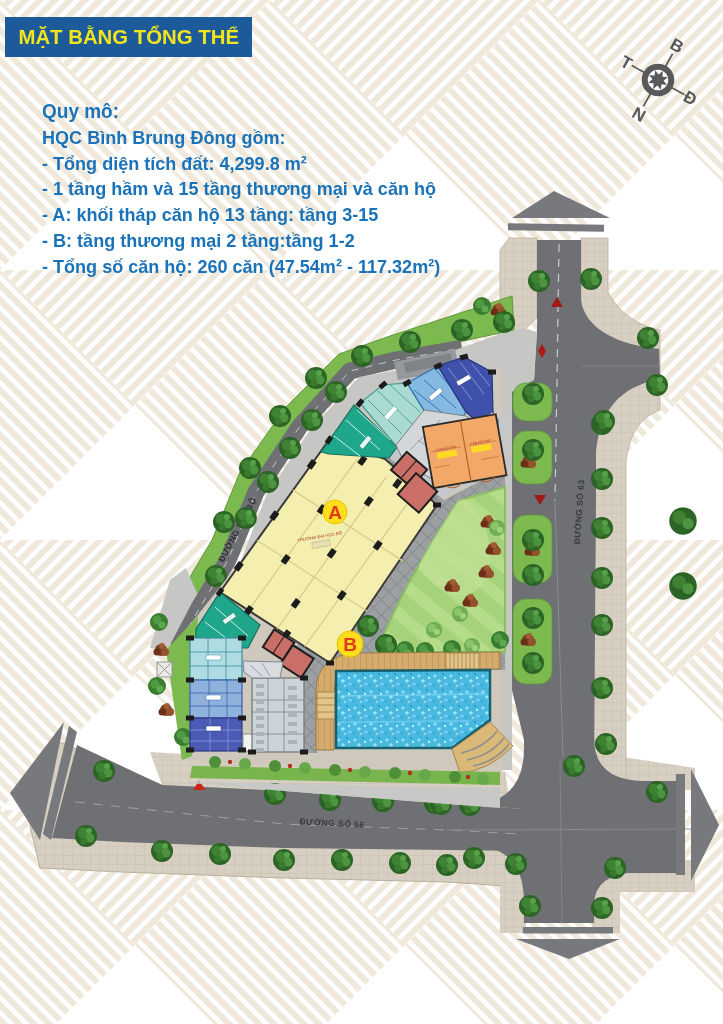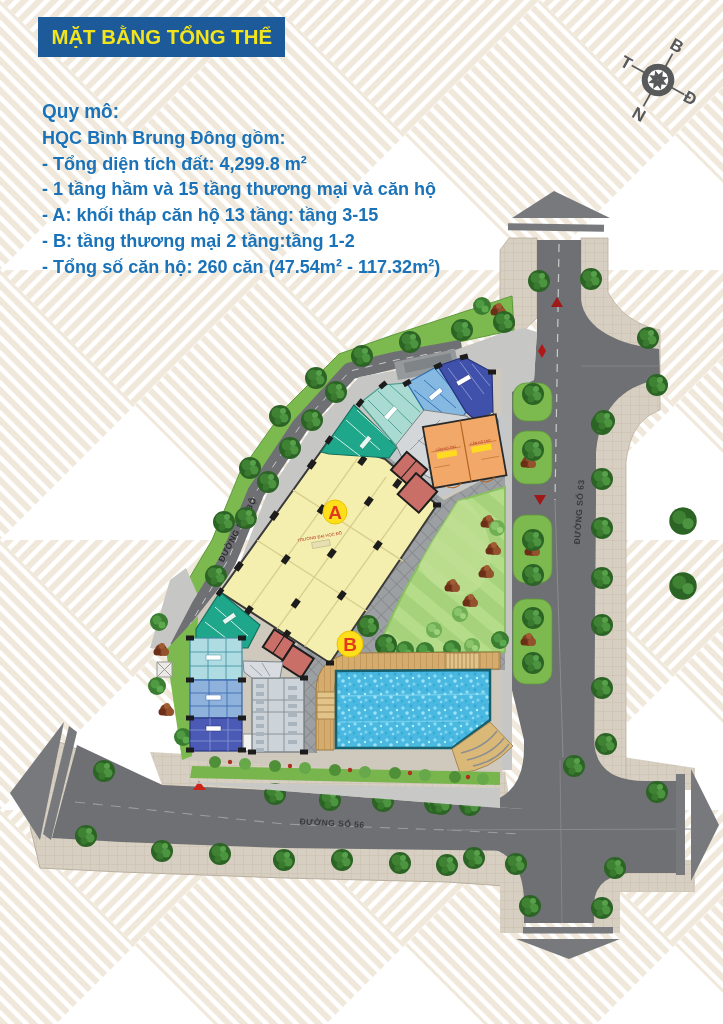--- a/index.html
+++ b/index.html
@@ -1,19 +1,19 @@
 <!DOCTYPE html>
 <html><head><meta charset="utf-8">
 <style>
 html,body{margin:0;padding:0;}
 body{width:723px;height:1024px;position:relative;overflow:hidden;background:#fff;
  font-family:"Liberation Sans",sans-serif;}
 #plan{position:absolute;left:0;top:0;}
 .hdr{position:absolute;left:5px;top:17px;width:247px;height:40px;background:#1c5a99;
- display:flex;align-items:center;justify-content:center;margin-left:33px;}
+ display:flex;align-items:center;justify-content:center;}
 .hdr span{color:#f2e41d;font-weight:bold;font-size:21px;transform:scaleX(0.97);white-space:nowrap;}
 .info{position:absolute;left:42px;top:99px;color:#1a73b9;font-size:19px;line-height:25.8px;
  transform:scaleX(0.95);transform-origin:0 0;white-space:nowrap;font-weight:bold;}
 .info .b{font-size:20px;}
 </style></head><body>
 <svg id="plan" width="723" height="1024" viewBox="0 0 723 1024">
 <defs>
 <pattern id="bgch" width="270" height="270" patternUnits="userSpaceOnUse">
  <rect width="270" height="270" fill="#ffffff"></rect>
  <g stroke="#f0e8da" stroke-width="6" fill="none">

